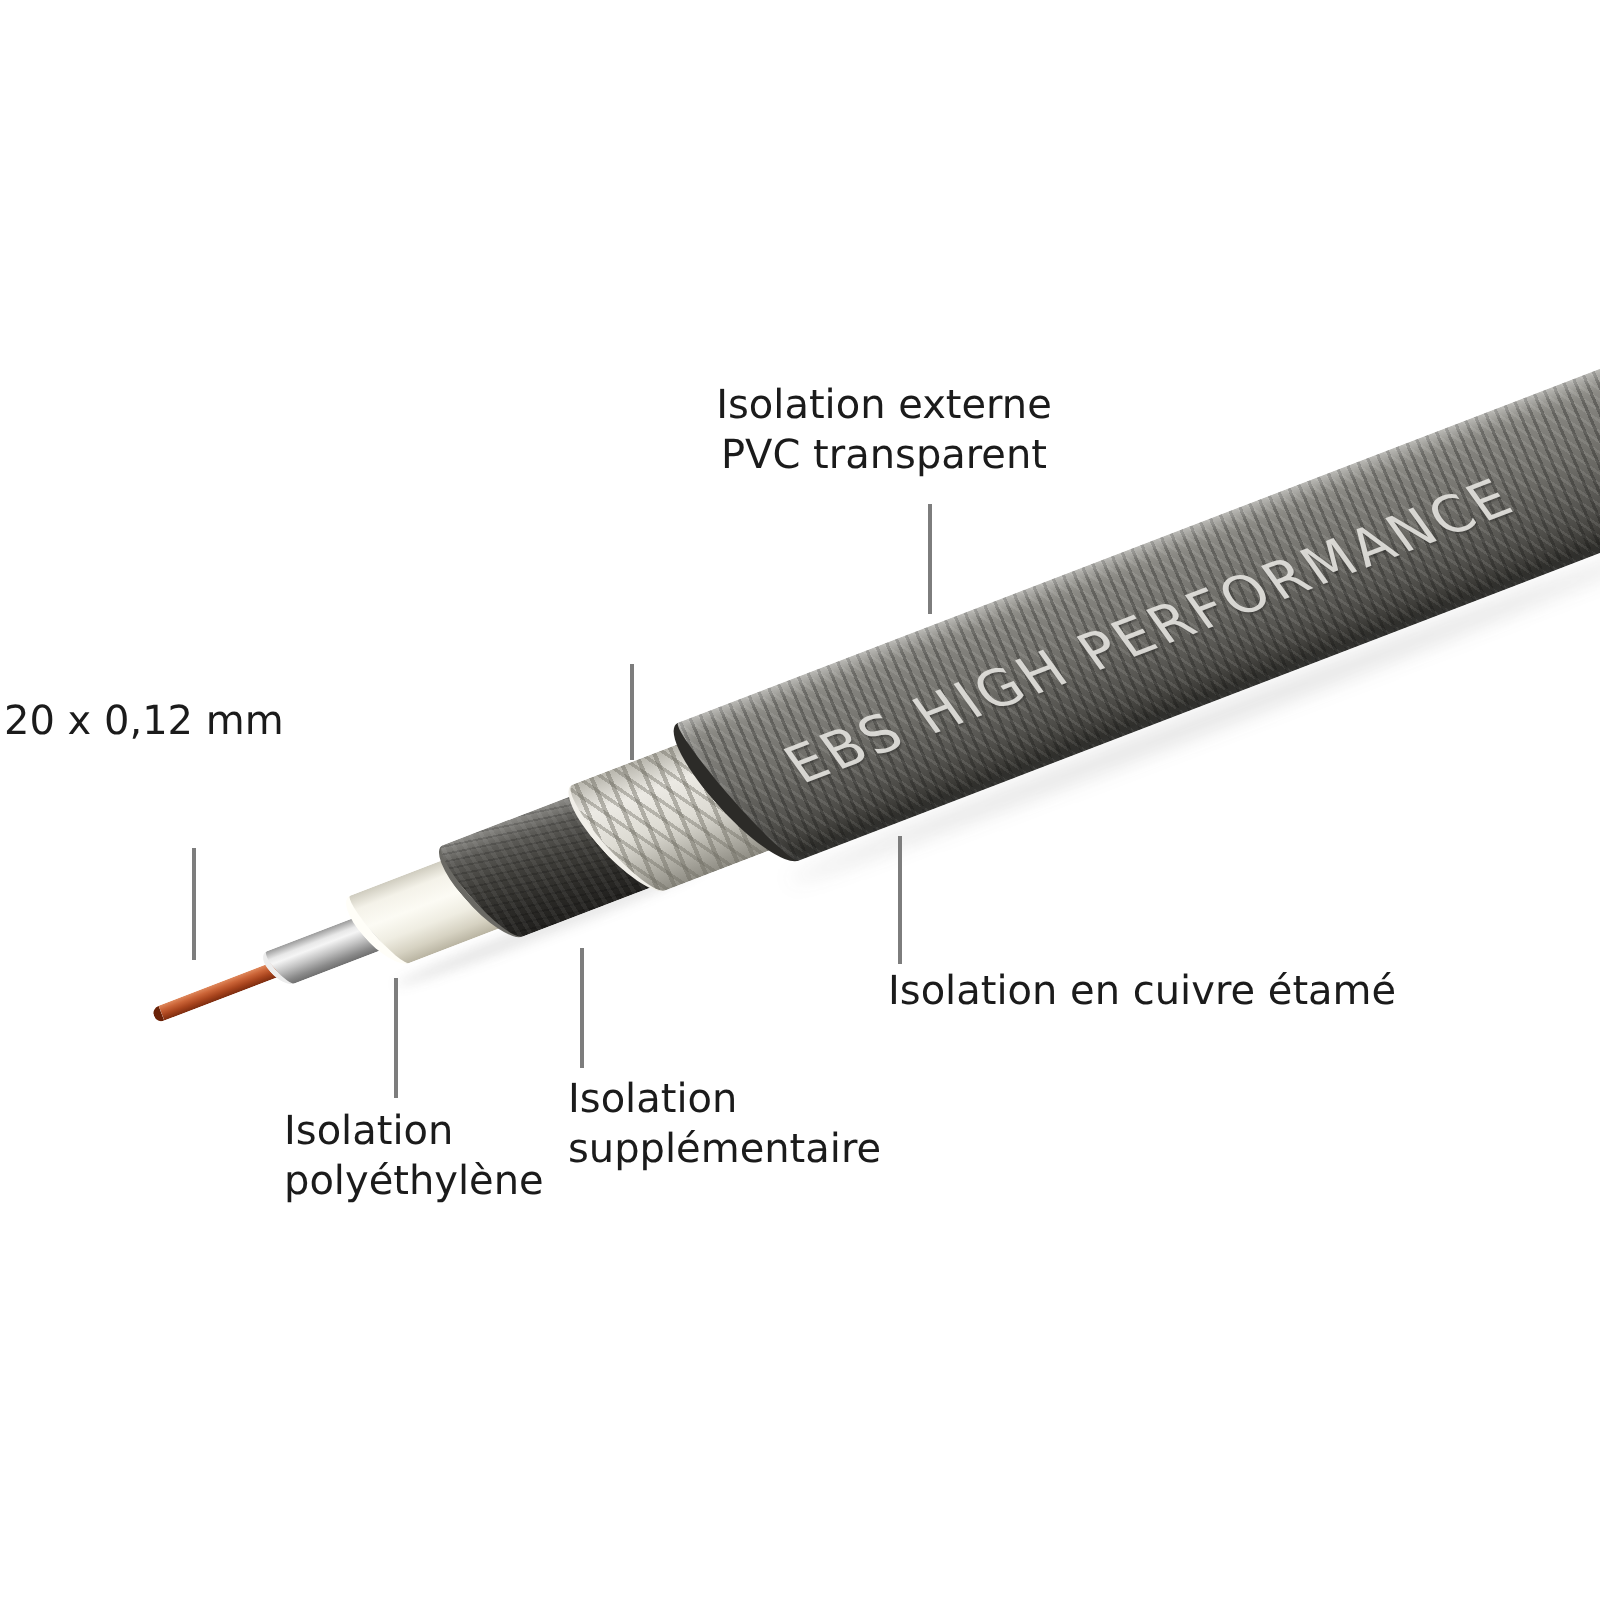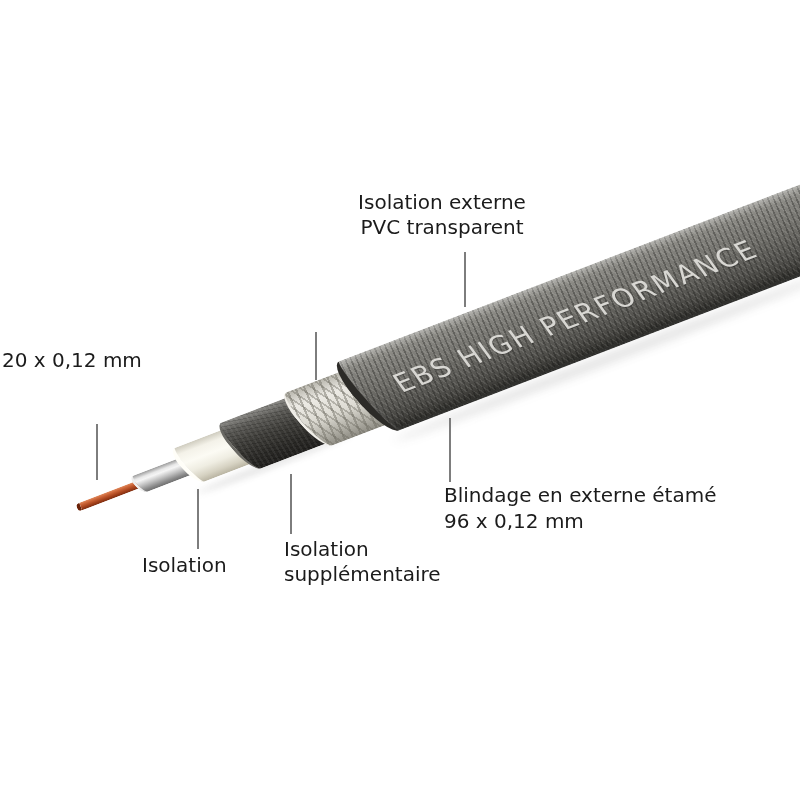--- a/index.html
+++ b/index.html
@@ -105,26 +105,26 @@
     <div>Isolation externe</div>
     <div>PVC transparent</div>
   </div>
 
 
   <div class="lbl lbl-conducteurs">
     <div>20 x 0,12 mm</div>
   </div>
 
   <div class="lbl lbl-cuivre">
-    <div>Blindage en externe étamé</div>
-    <div>96 x 0,12 mm</div>
+    <div>Isolation en cuivre étamé</div>
   </div>
 
   <div class="lbl lbl-poly">
     <div>Isolation</div>
+    <div>polyéthylène</div>
   </div>
 
   <div class="lbl lbl-supp">
     <div>Isolation</div>
     <div>supplémentaire</div>
   </div>
 
 </div>
 
 </body></html>

